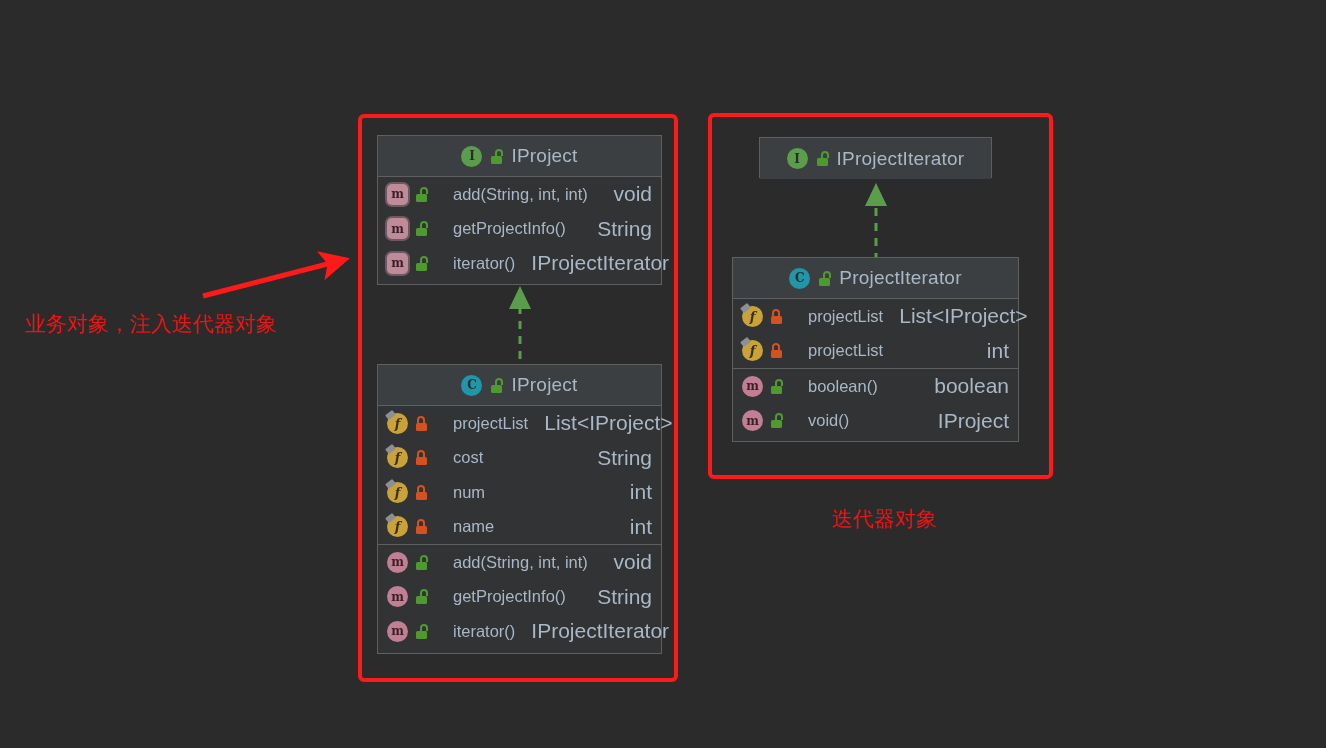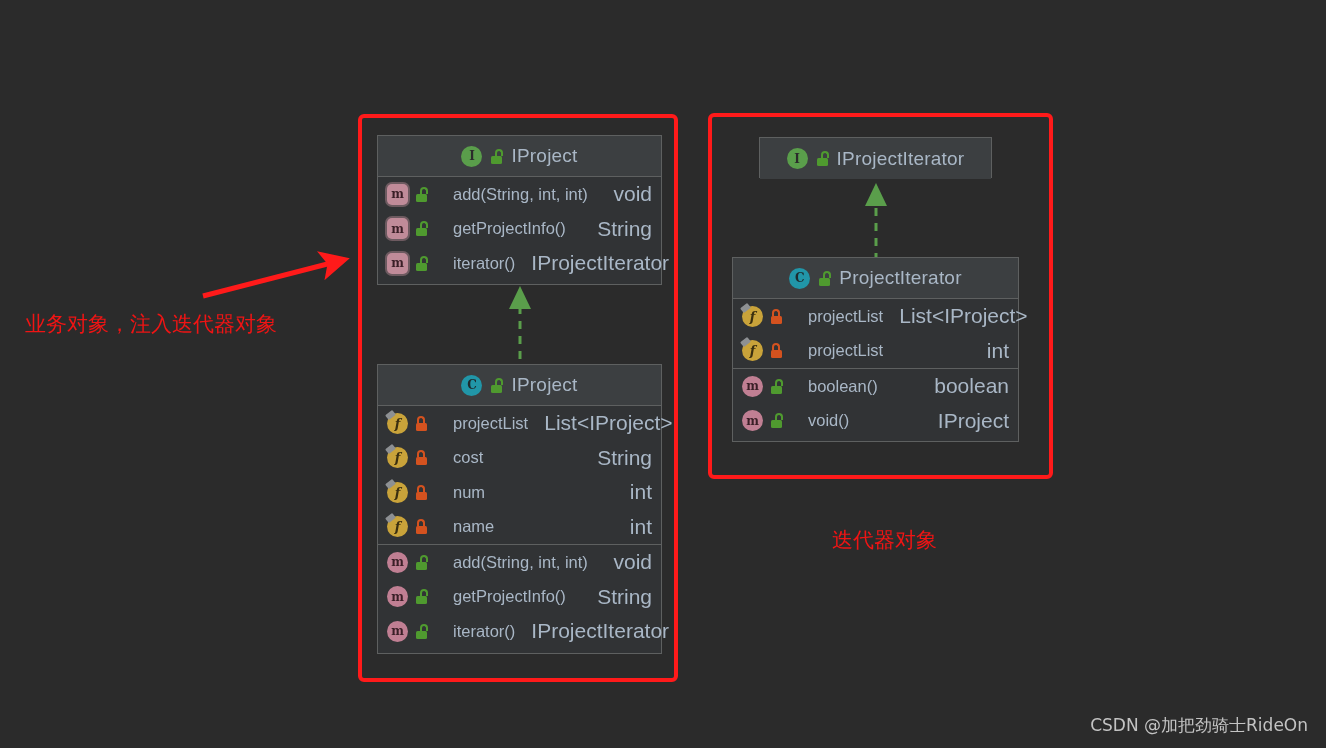--- a/index.html
+++ b/index.html
@@ -132,21 +132,21 @@
 
   
   .annot {
     position: absolute;
     color: #f01414;
     font-size: 21px;
     white-space: nowrap;
     font-family: "DejaVu Sans", sans-serif;
   }
   #annot-business { left: 25px; top: 310px; }
-  #annot-iterator { left: 832px; top: 505px; margin-top: 21px; }
+  #annot-iterator { left: 832px; top: 505px; }
 
   .watermark {
     position: absolute;
     right: 18px; bottom: 11px;
     color: #c3c3c3;
     font-size: 17px;
     white-space: nowrap;
     font-family: "DejaVu Sans", sans-serif;
   }
 </style>
@@ -389,15 +389,14 @@
           </span>
         <span class="member-name">void()</span>
         <span class="member-type">IProject</span>
       </div>
     </div>
   </div>
 
   <div class="annot" id="annot-business">业务对象，注入迭代器对象</div>
   <div class="annot" id="annot-iterator">迭代器对象</div>
 
-  <div class="watermark">CSDN @加把劲骑士RideOn</div>
 
 </div>
 
 </body></html>

